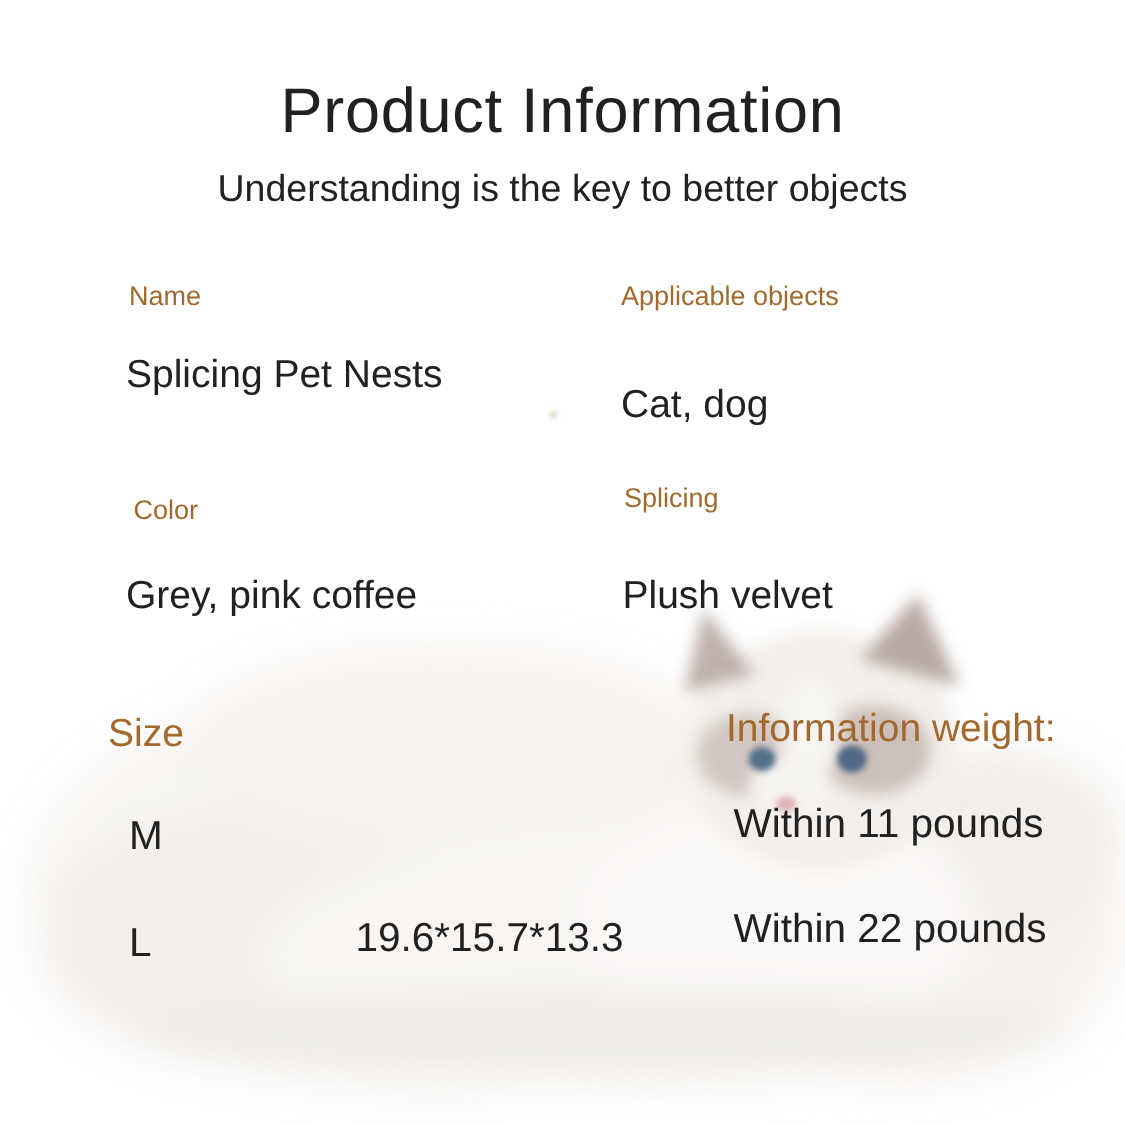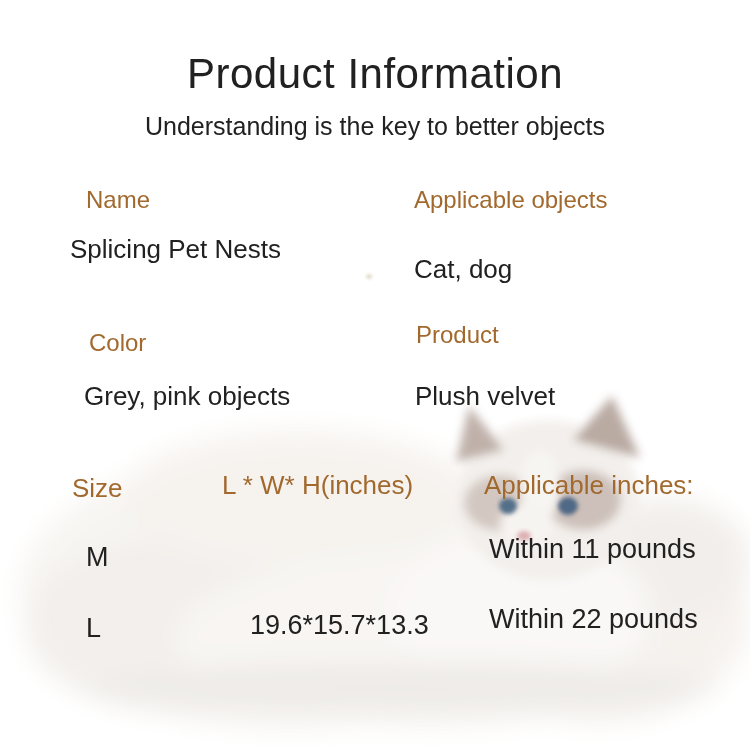--- a/index.html
+++ b/index.html
@@ -17,25 +17,25 @@
     left: 0; top: 0;
     width: 750px; height: 750px;
     pointer-events: none;
   }
   .abs { position: absolute; line-height: 1.12; white-space: nowrap; }
   .center { left: 0; width: 750px; text-align: center; }
 
   .t-title    { top: 50px;  font-size: 42px; letter-spacing: 0.5px; }
   .t-sub      { top: 112px; font-size: 25px; }
 
-  .lbl { font-size: 24px; }
+  .lbl { font-size: 18px; }
   .val { font-size: 26px; }
 
   .p-name-l    { left: 86px;  top: 187px; }
-  .p-name-v    { left: 70px;  top: 235px; text-align: right; }
+  .p-name-v    { left: 84px;  top: 235px; text-align: right; }
   .p-obj-l     { left: 414px; top: 187px; }
   .p-obj-v     { left: 414px; top: 235px; margin-top: 20px; }
   .p-color-l   { left: 89px;  top: 330px; }
   .p-color-v   { left: 84px;  top: 382px; }
   .p-surf-l    { left: 416px; top: 322px; }
   .p-surf-v    { left: 415px; top: 382px; }
 
   .th { font-size: 26px; }
   .td { font-size: 27px; }
   .p-h-size    { left: 72px;  top: 474px; }
@@ -111,29 +111,28 @@
   <div class="abs center t-title">Product Information</div>
   <div class="abs center t-sub">Understanding is the key to better objects</div>
 
   <div class="abs lbl p-name-l" style="color: rgb(162, 105, 46);">Name</div>
   <div class="abs val p-name-v" style="color: rgb(33, 33, 33);">Splicing Pet Nests</div>
 
   <div class="abs lbl p-obj-l" style="color: rgb(162, 105, 46);">Applicable objects</div>
   <div class="abs val p-obj-v" style="color: rgb(33, 33, 33);">Cat, dog</div>
 
   <div class="abs lbl p-color-l" style="color: rgb(162, 105, 46);">Color</div>
-  <div class="abs val p-color-v" style="color: rgb(33, 33, 33);">Grey, pink objects</div>
+  <div class="abs val p-color-v" style="color: rgb(33, 33, 33);">Grey, pink coffee</div>
 
-  <div class="abs lbl p-surf-l" style="color: rgb(162, 105, 46);">Product</div>
+  <div class="abs lbl p-surf-l" style="color: rgb(162, 105, 46);">Splicing</div>
   <div class="abs val p-surf-v" style="color: rgb(33, 33, 33);">Plush velvet</div>
 
   <div class="abs th p-h-size" style="color: rgb(162, 105, 46);">Size</div>
-  <div class="abs th p-h-dims" style="color: rgb(162, 105, 46);">L * W* H(inches)</div>
-  <div class="abs th p-h-weight" style="color: rgb(162, 105, 46);">Applicable inches:</div>
+  <div class="abs th p-h-weight" style="color: rgb(162, 105, 46);">Information weight:</div>
 
   <div class="abs td p-m-size" style="color: rgb(33, 33, 33);">M</div>
   <div class="abs td p-m-weight" style="color: rgb(33, 33, 33);">Within 11 pounds</div>
 
   <div class="abs td p-l-size" style="color: rgb(33, 33, 33);">L</div>
-  <div class="abs td p-l-dims" style="color: rgb(33, 33, 33); margin-left: 13px;">19.6*15.7*13.3</div>
+  <div class="abs td p-l-dims" style="color: rgb(33, 33, 33);">19.6*15.7*13.3</div>
   <div class="abs td p-l-weight" style="color: rgb(33, 33, 33);">Within 22 pounds</div>
 
 </div>
 
 </body></html>

